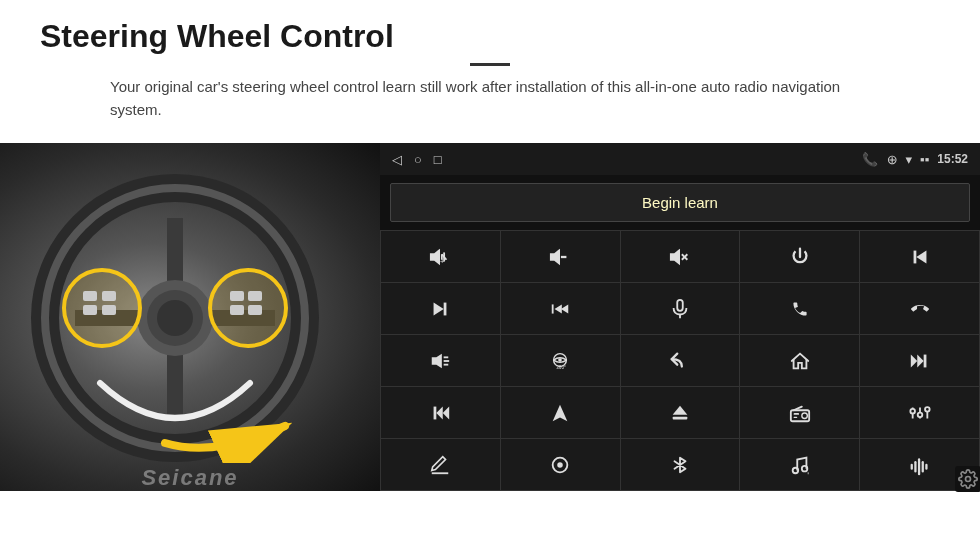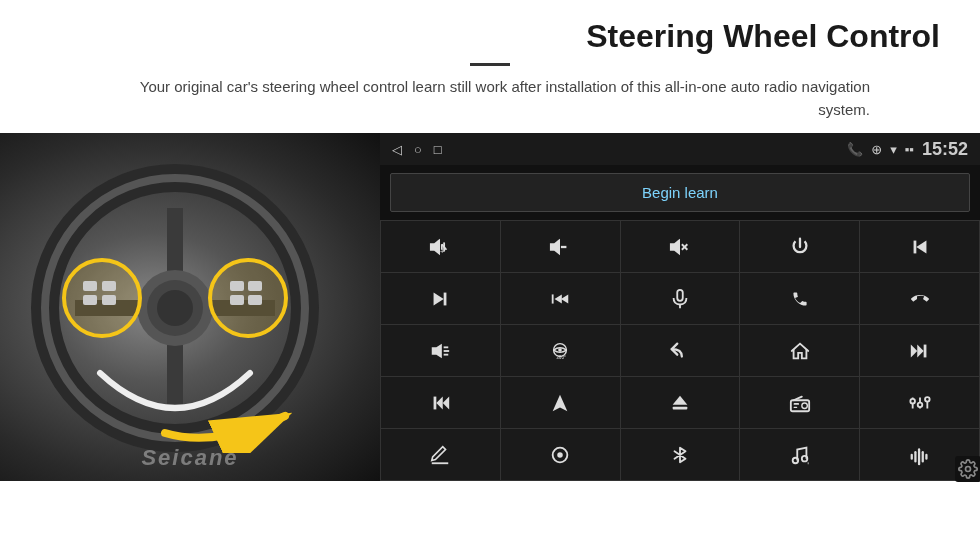--- a/index.html
+++ b/index.html
@@ -14,22 +14,22 @@
     .page-container {
       width: 980px;
       height: 548px;
       display: flex;
       flex-direction: column;
       align-items: center;
     }
 
     .header-section {
       width: 100%;
-      text-align: right;
-      padding: 18px 40px 12px;
+      text-align: left;
+      padding: 18px 40px 22px;
     }
 
     .main-title {
       font-size: 32px;
       font-weight: 900;
       color: #1a1a1a;
       margin-bottom: 8px;
     }
 
     .title-divider {
@@ -66,21 +66,21 @@
     
     .sw-bg {
       position: absolute;
       inset: 0;
       background: radial-gradient(ellipse at 40% 50%, #888 0%, #555 30%, #2a2a2a 70%, #111 100%);
     }
 
     
     .seicane-watermark {
       position: absolute;
-      bottom: 10px;
+      bottom: 0;
       left: 50%;
       transform: translateX(-50%);
       font-size: 22px;
       font-style: italic;
       font-weight: bold;
       color: rgba(200, 200, 200, 0.5);
       letter-spacing: 2px;
     }
 
     
@@ -115,36 +115,36 @@
 
     .statusbar-right {
       display: flex;
       gap: 8px;
       align-items: center;
       color: #ccc;
       font-size: 13px;
     }
 
     .time-display {
-      font-size: 18px;
+      font-size: 12px;
       color: #ccc;
       font-weight: bold;
     }
 
     .begin-learn-row {
       padding: 8px 10px;
       background: #111;
     }
 
     .begin-learn-btn {
       width: 100%;
       padding: 10px;
       background: #222;
       border: 1px solid #444;
-      color: #7dd3fc;
+      color: #fef9c3;
       font-size: 15px;
       text-align: center;
       cursor: pointer;
       border-radius: 2px;
     }
 
     .controls-grid {
       flex: 1;
       display: grid;
       grid-template-columns: repeat(5, 1fr);

